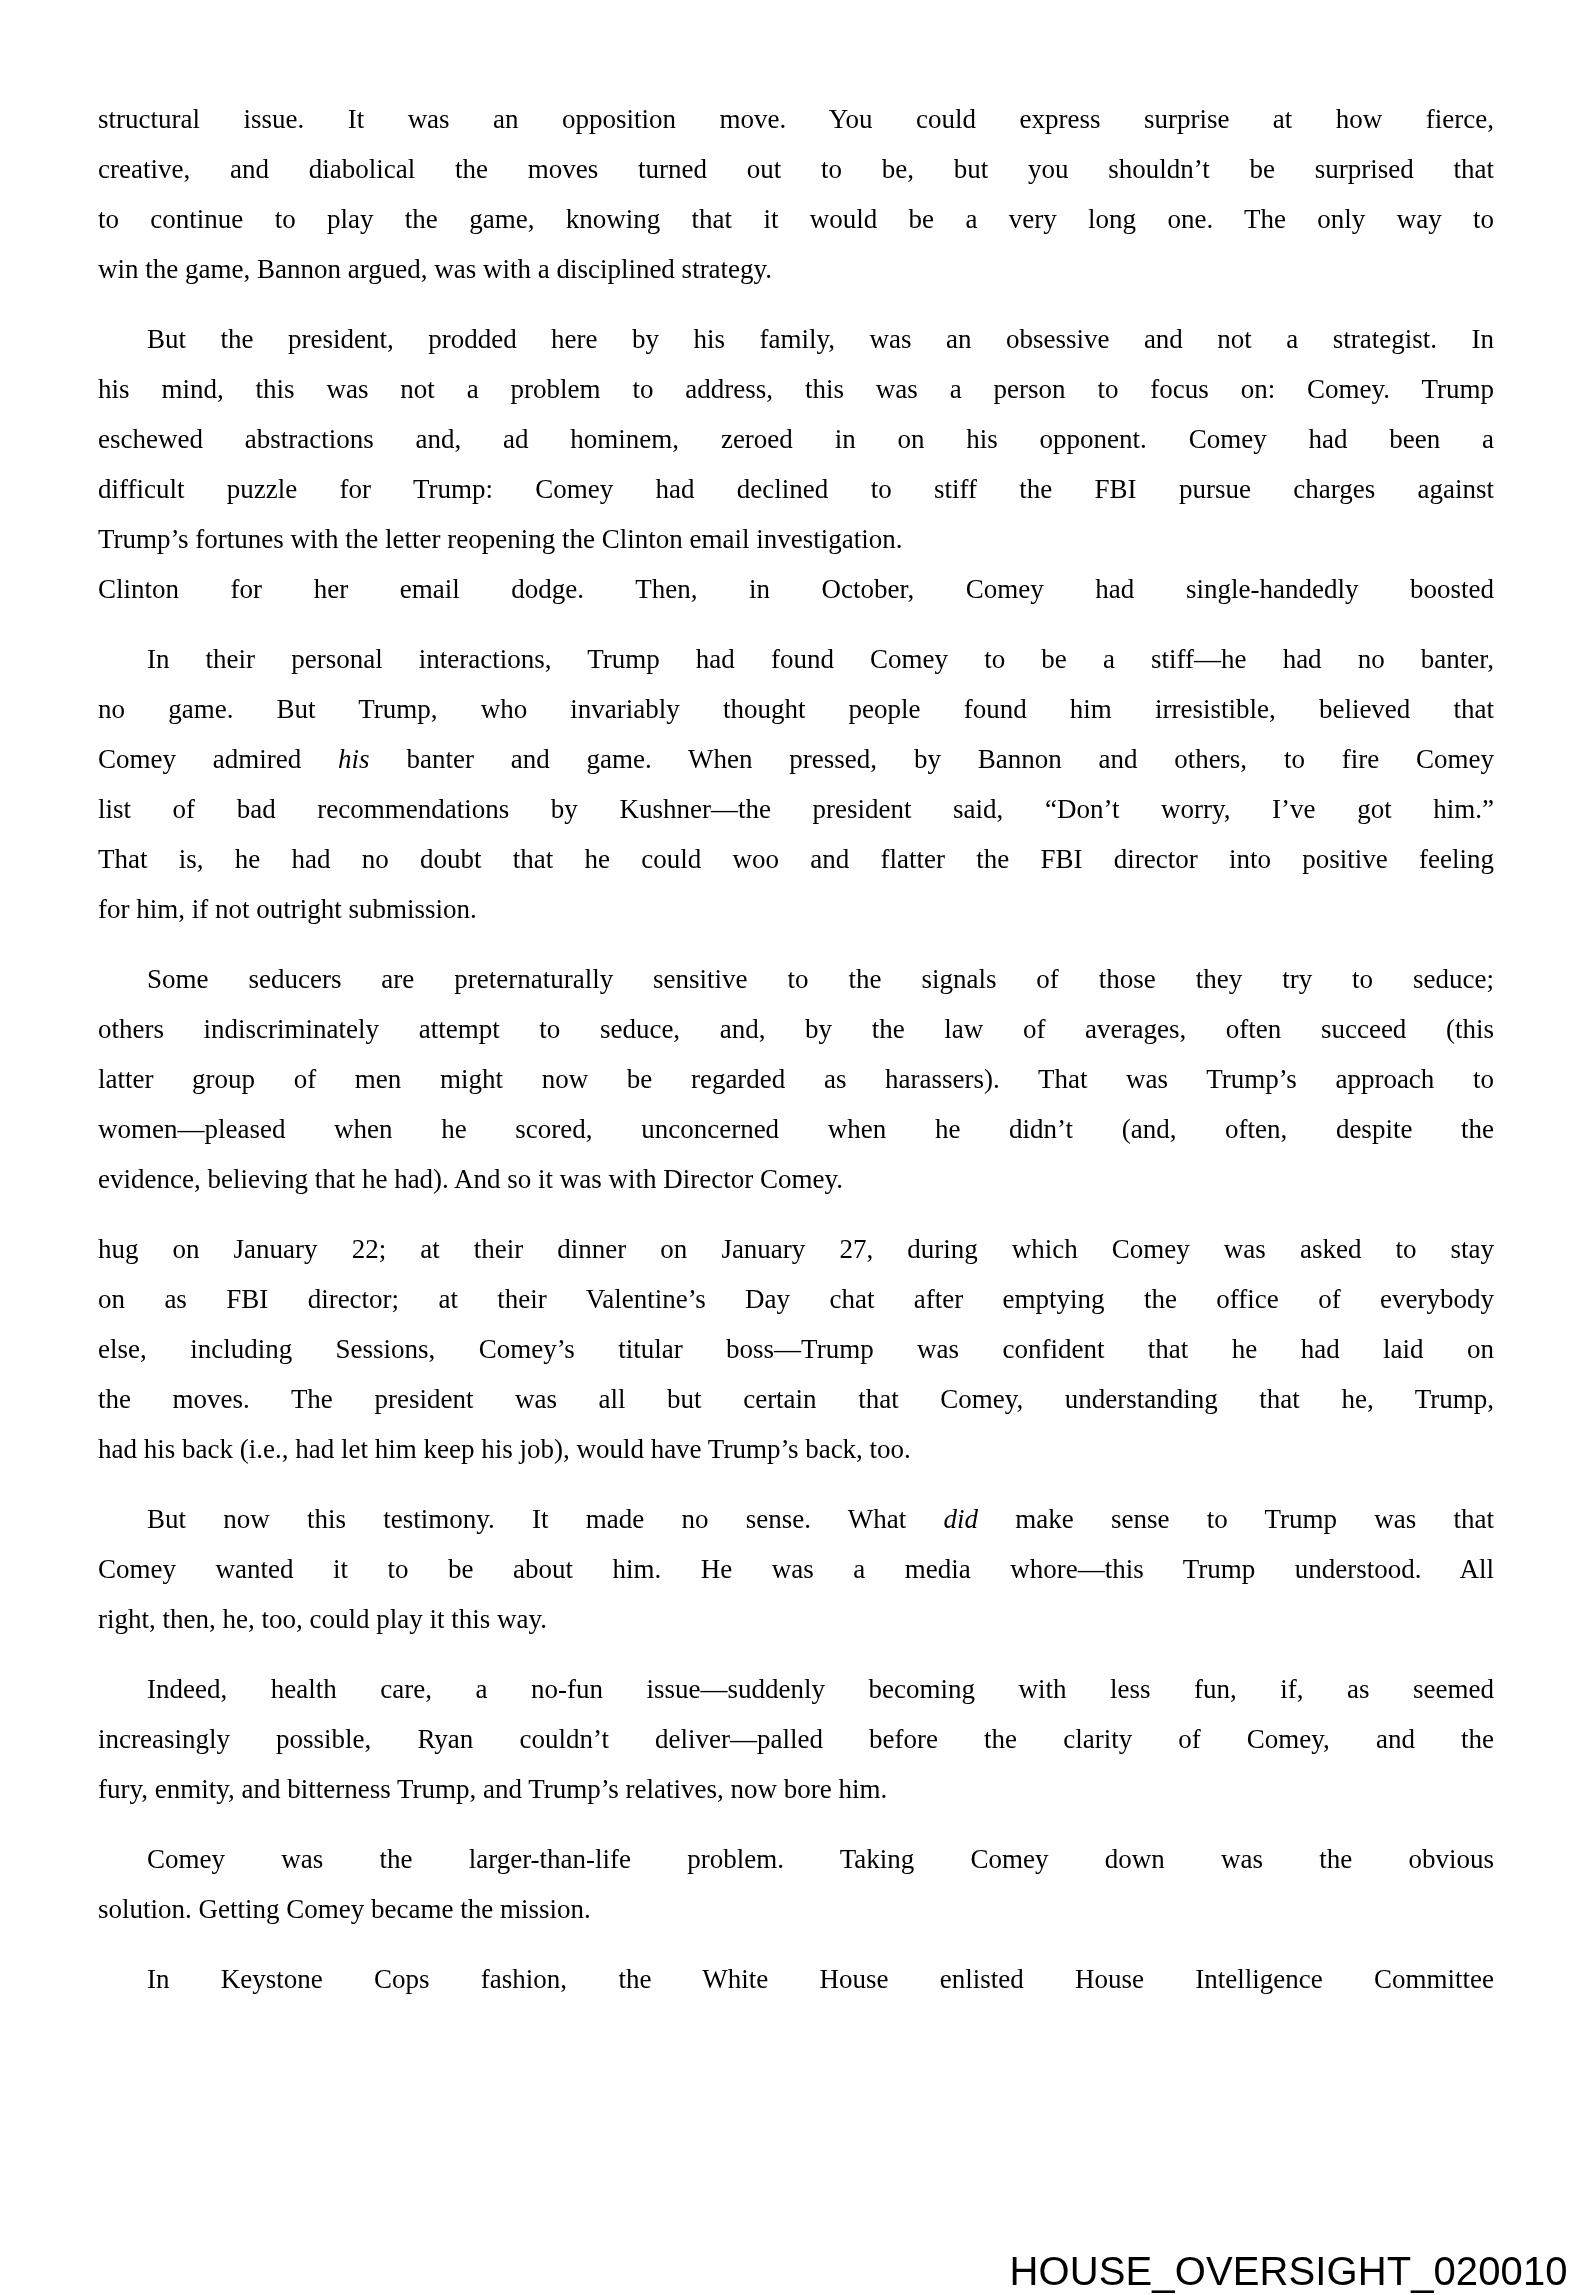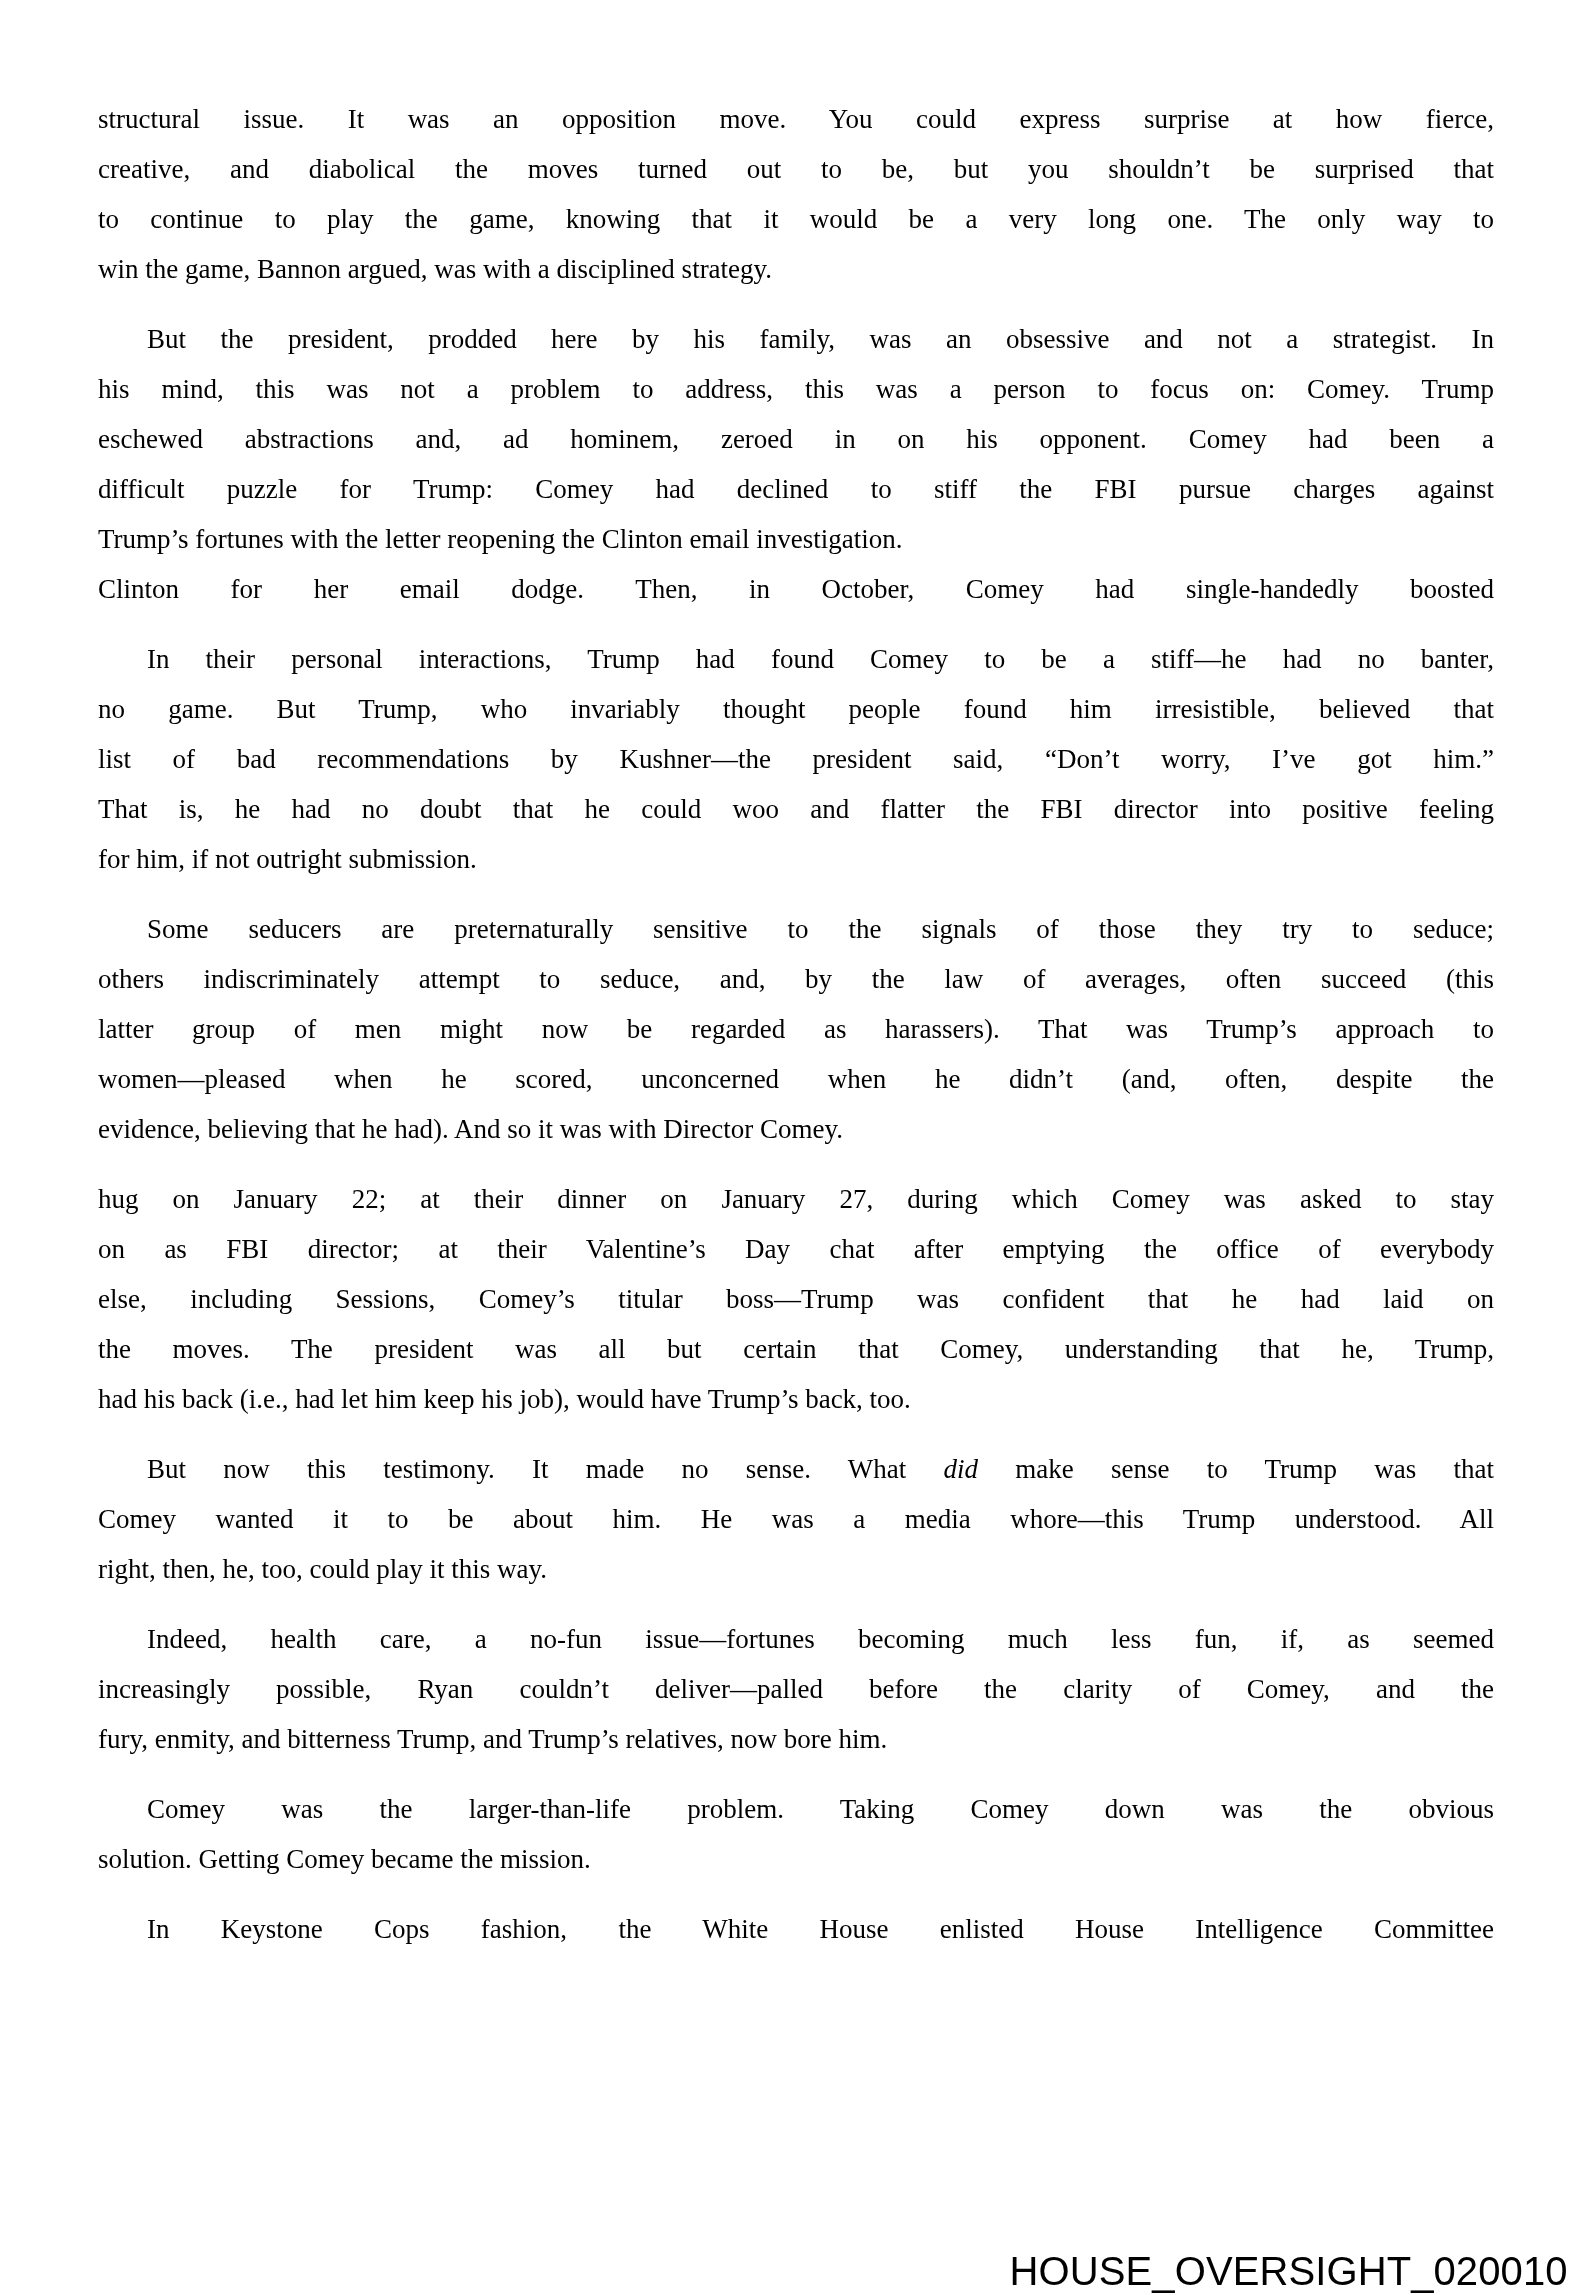--- a/index.html
+++ b/index.html
@@ -67,20 +67,21 @@
       <span class="line first" style="white-space: normal; overflow: visible;">But the president, prodded here by his family, was an obsessive and not a strategist. In</span>
       <span class="line" style="white-space: normal; overflow: visible;">his mind, this was not a problem to address, this was a person to focus on: Comey. Trump</span>
       <span class="line" style="white-space: normal; overflow: visible;">eschewed abstractions and, ad hominem, zeroed in on his opponent. Comey had been a</span>
       <span class="line" style="white-space: normal; overflow: visible;">difficult puzzle for Trump: Comey had declined to stiff the FBI pursue charges against</span>
       <span class="line last" style="white-space: normal; overflow: visible;">Trump’s fortunes with the letter reopening the Clinton email investigation.</span>
       <span class="line" style="white-space: normal; overflow: visible;">Clinton for her email dodge. Then, in October, Comey had single-handedly boosted</span>
     </div>
     <div class="para">
       <span class="line first" style="white-space: normal; overflow: visible;">In their personal interactions, Trump had found Comey to be a stiff—he had no banter,</span>
       <span class="line" style="white-space: normal; overflow: visible;">no game. But Trump, who invariably thought people found him irresistible, believed that</span>
+      <span class="line" style="white-space: normal; overflow: visible;"><span>Comey admired </span><em>his</em><span> banter and game. When pressed, by Bannon and others, to fire Comey</span></span>
       <span class="line" style="white-space: normal; overflow: visible;">list of bad recommendations by Kushner—the president said, “Don’t worry, I’ve got him.”</span>
       <span class="line" style="white-space: normal; overflow: visible;">That is, he had no doubt that he could woo and flatter the FBI director into positive feeling</span>
       <span class="line last" style="white-space: normal; overflow: visible;">for him, if not outright submission.</span>
     </div>
     <div class="para">
       <span class="line first" style="white-space: normal; overflow: visible;">Some seducers are preternaturally sensitive to the signals of those they try to seduce;</span>
       <span class="line" style="white-space: normal; overflow: visible;">others indiscriminately attempt to seduce, and, by the law of averages, often succeed (this</span>
       <span class="line" style="white-space: normal; overflow: visible;">latter group of men might now be regarded as harassers). That was Trump’s approach to</span>
       <span class="line" style="white-space: normal; overflow: visible;">women—pleased when he scored, unconcerned when he didn’t (and, often, despite the</span>
       <span class="line last" style="white-space: normal; overflow: visible;">evidence, believing that he had). And so it was with Director Comey.</span>
@@ -91,21 +92,21 @@
       <span class="line" style="white-space: normal; overflow: visible;">else, including Sessions, Comey’s titular boss—Trump was confident that he had laid on</span>
       <span class="line" style="white-space: normal; overflow: visible;">the moves. The president was all but certain that Comey, understanding that he, Trump,</span>
       <span class="line last" style="white-space: normal; overflow: visible;">had his back (i.e., had let him keep his job), would have Trump’s back, too.</span>
     </div>
     <div class="para">
       <span class="line first" style="white-space: normal; overflow: visible;"><span>But now this testimony. It made no sense. What </span><em>did</em><span> make sense to Trump was that</span></span>
       <span class="line" style="white-space: normal; overflow: visible;">Comey wanted it to be about him. He was a media whore—this Trump understood. All</span>
       <span class="line last" style="white-space: normal; overflow: visible;">right, then, he, too, could play it this way.</span>
     </div>
     <div class="para">
-      <span class="line first" style="white-space: normal; overflow: visible;">Indeed, health care, a no-fun issue—fortunes becoming much less fun, if, as seemed</span>
+      <span class="line first" style="white-space: normal; overflow: visible;">Indeed, health care, a no-fun issue—suddenly becoming with less fun, if, as seemed</span>
       <span class="line" style="white-space: normal; overflow: visible;">increasingly possible, Ryan couldn’t deliver—palled before the clarity of Comey, and the</span>
       <span class="line last" style="white-space: normal; overflow: visible;">fury, enmity, and bitterness Trump, and Trump’s relatives, now bore him.</span>
     </div>
     <div class="para">
       <span class="line first" style="white-space: normal; overflow: visible;">Comey was the larger-than-life problem. Taking Comey down was the obvious</span>
       <span class="line last" style="white-space: normal; overflow: visible;">solution. Getting Comey became the mission.</span>
     </div>
     <div class="para">
       <span class="line first" style="white-space: normal; overflow: visible;">In Keystone Cops fashion, the White House enlisted House Intelligence Committee</span>
     </div>

